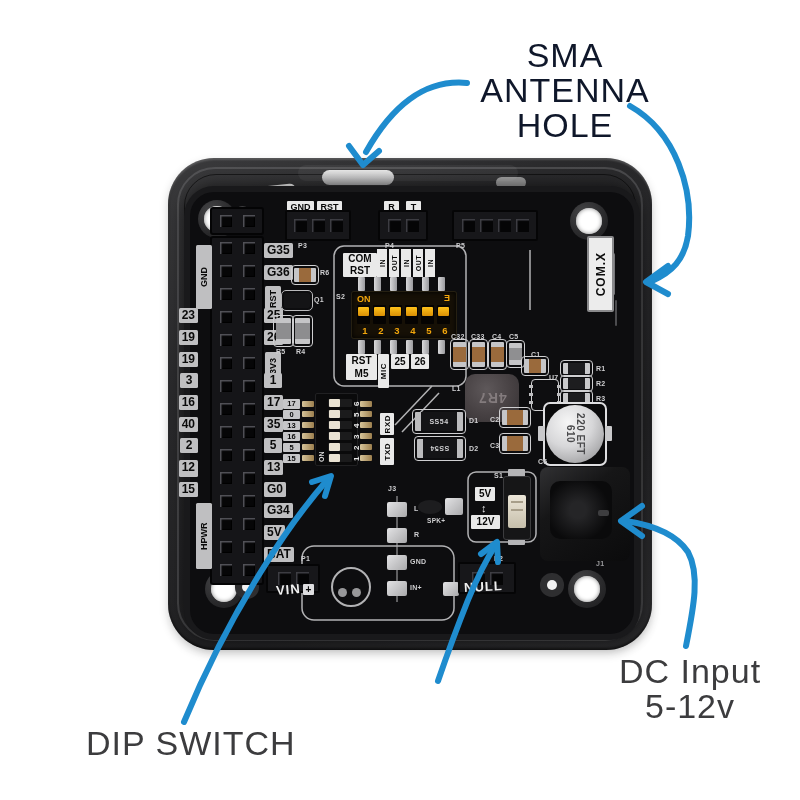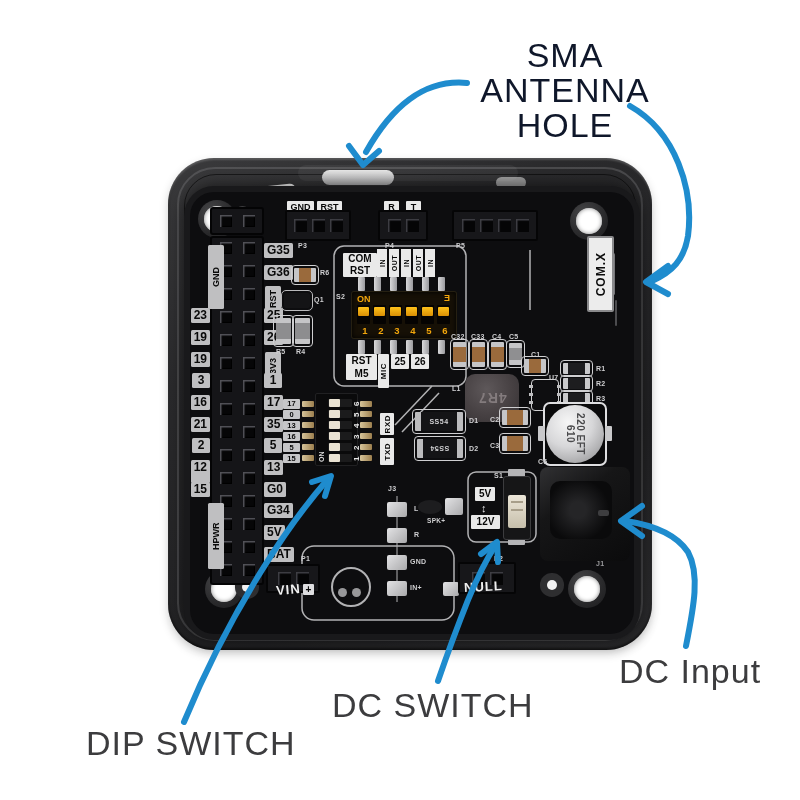--- a/index.html
+++ b/index.html
@@ -34,21 +34,21 @@
 
   
   .hdr{position:absolute;background:#17171a;border:2px solid #050506;border-radius:2px;display:flex;gap:5px;align-items:center;justify-content:center}
   .hdr .ph{width:13px;height:13px;background:#050506;box-shadow:inset 1.5px 1.5px 1px #404046}
 
   
   .lh-body{position:absolute;left:42px;top:78px;width:54px;height:349px;background:#151518;border:2px solid #040405;border-radius:3px;padding-top:4px;box-sizing:border-box}
   .lh-stub{position:absolute;left:42px;top:49px;width:54px;height:28px;background:#151518;border:2px solid #040405;border-radius:3px;display:flex;gap:11px;align-items:center;justify-content:center;box-sizing:border-box}
   .lh-row{display:flex;gap:11px;justify-content:center;margin-bottom:11px}
   .pin-hole{width:12px;height:12px;background:#060607;box-shadow:inset 1.5px 1.5px 1px rgba(98,98,104,.85), inset -1px -1px 1px #000}
-  .lcol{position:absolute;left:26px;top:85px;width:20px;height:335px}
+  .lcol{position:absolute;left:14px;top:85px;width:20px;height:335px}
   .rcol{position:absolute;left:96px;top:85px;width:34px;height:335px}
   .pl{position:absolute;background:#bfbfc1;color:#0a0a0a;font-weight:bold;font-size:12px;line-height:15px;height:15px;text-align:center;border-radius:1.5px;padding:0 3px;min-width:12px}
   .lcol .pl{right:4px}
   .rcol .pl{left:0}
   .pl.plv{writing-mode:vertical-rl;transform:rotate(180deg);font-size:9px;line-height:16px;width:16px;min-width:0;padding:2px 0;height:auto}
 
   
   .dip1{position:absolute;left:166px;top:88px;width:132px;height:140px}
   .d1-combox{left:9px;top:7px;width:34px;height:24px;font-size:10px;line-height:12px}
   .d1-cols{position:absolute;left:43px;top:3px;display:flex;gap:2px}
@@ -127,23 +127,23 @@
 <body>
 
 <div class="canvas">
 
   <div class="ann" style="left: 440px; top: 38px; width: 250px; color: #0f172a;">
     <div class="ln">SMA</div>
     <div class="ln">ANTENNA</div>
     <div class="ln">HOLE</div>
   </div>
   <div class="ann" style="left: 86px; top: 724px; color: rgb(60, 60, 62);">DIP SWITCH</div>
-  <div class="ann" style="left: 332px; top: 686px; color: rgb(60, 60, 62);">DC SWITCH</div>
   <div class="ann" style="left: 600px; top: 654px; width: 180px; color: rgb(60, 60, 62);">
     <div class="ln">DC Input</div>
+    <div class="ln">5-12v</div>
   </div>
 
   <div class="case">
     <div class="rim"></div>
     <div class="rim2"></div>
     <div class="groove"></div>
     <div class="notch"></div>
     <div class="hl" style="left:92px;top:27px;width:36px;height:13px;transform:rotate(-6deg)"></div>
     <div class="hl" style="left:328px;top:19px;width:30px;height:11px;opacity:.55"></div>
     <div class="pcb"></div>
@@ -270,23 +270,23 @@
           <i class="pin-hole"></i>
         </div>
       </div>
     <div class="lcol">
         <div class="pl plv" style="top: 2px; height: 60px; left: 14px;">GND</div>
         <div class="pl" style="top: 65.1px; height: 15px;">23</div>
         <div class="pl" style="top: 86.8px; height: 15px;">19</div>
         <div class="pl" style="top: 108.5px; height: 15px;">19</div>
         <div class="pl" style="top: 130.2px; height: 15px;">3</div>
         <div class="pl" style="top: 151.9px; height: 15px;">16</div>
-        <div class="pl" style="top: 173.6px; height: 15px;">21</div>
+        <div class="pl" style="top: 173.6px; height: 15px;">40</div>
         <div class="pl" style="top: 195.3px; height: 15px;">2</div>
-        <div class="pl" style="top: 217px; height: 23px;">12</div>
+        <div class="pl" style="top: 217px; height: 17px;">12</div>
         <div class="pl" style="top: 238.7px; height: 15px;">15</div>
         <div class="pl plv" style="top: 260px; height: 62px; left: 14px;">HPWR</div>
       </div>
     <div class="rcol">
         <div class="pl" style="top: 0px; height: 15px;">G35</div>
         <div class="pl" style="top: 21.7px; height: 15px;">G36</div>
         <div class="pl plv" style="top: 43.4px; height: 23px; left: 1px;">RST</div>
         <div class="pl" style="top: 65.1px; height: 15px;">25</div>
         <div class="pl" style="top: 86.8px; height: 15px;">26</div>
         <div class="pl plv" style="top: 108.5px; height: 23px; left: 1px;">3V3</div>

